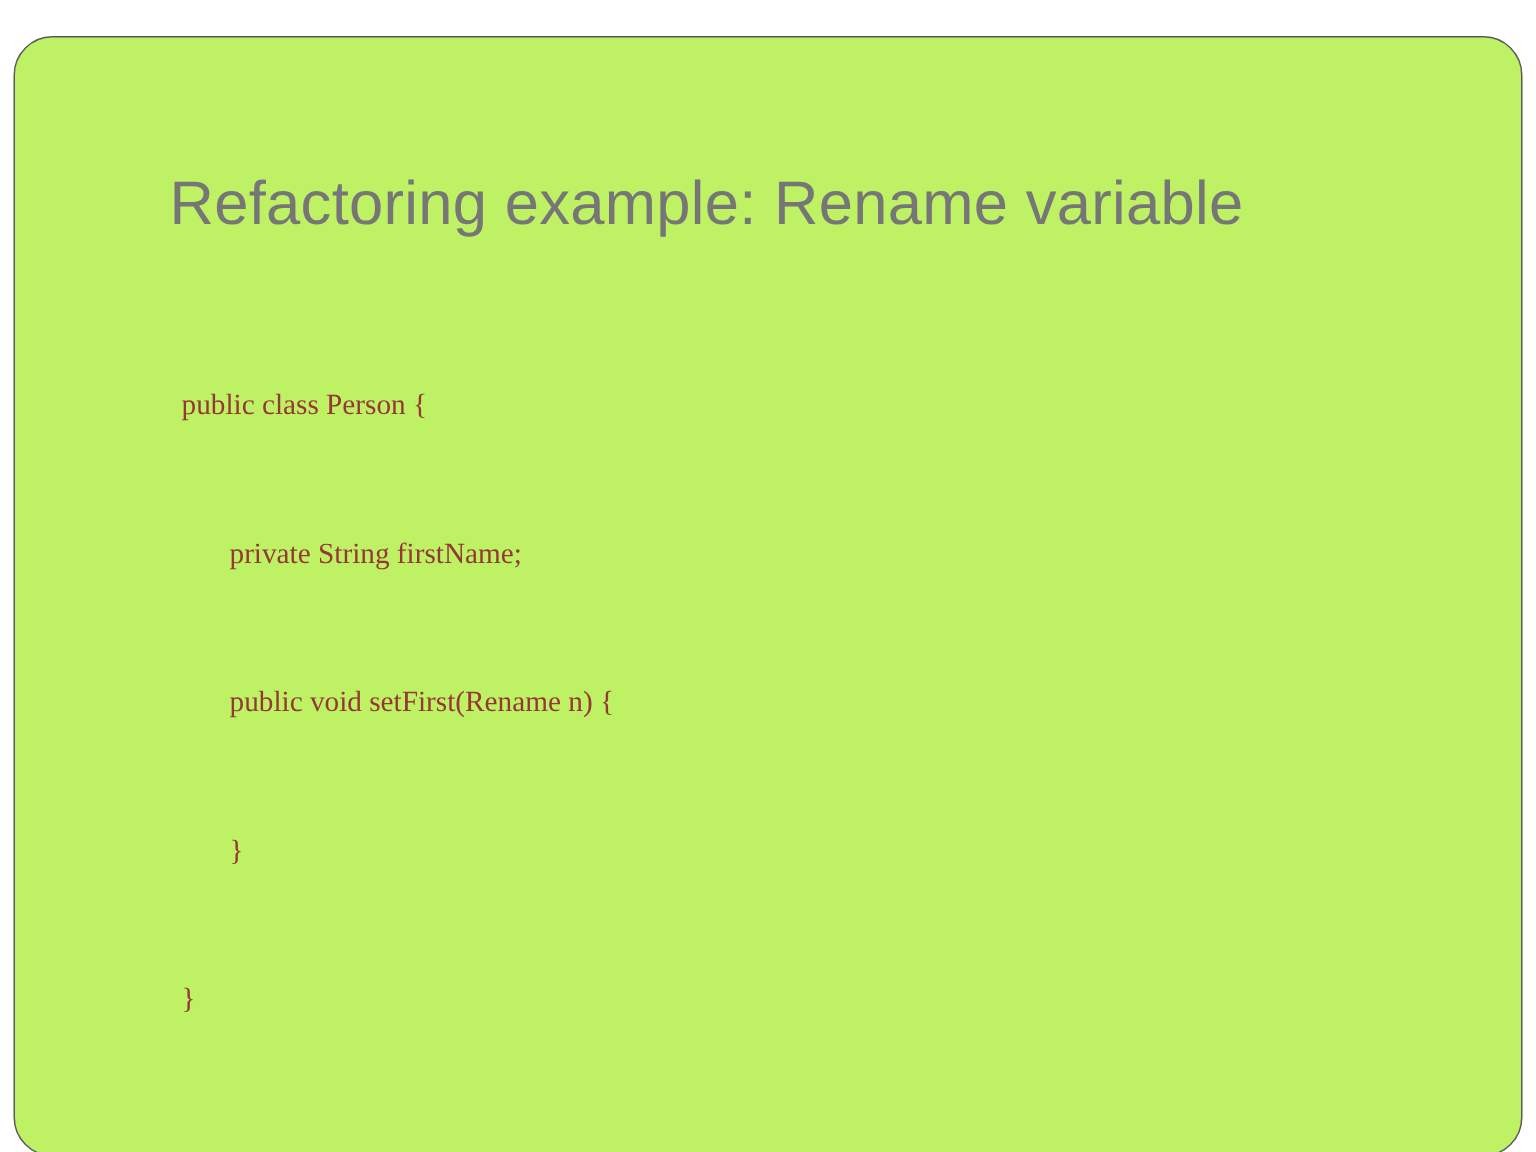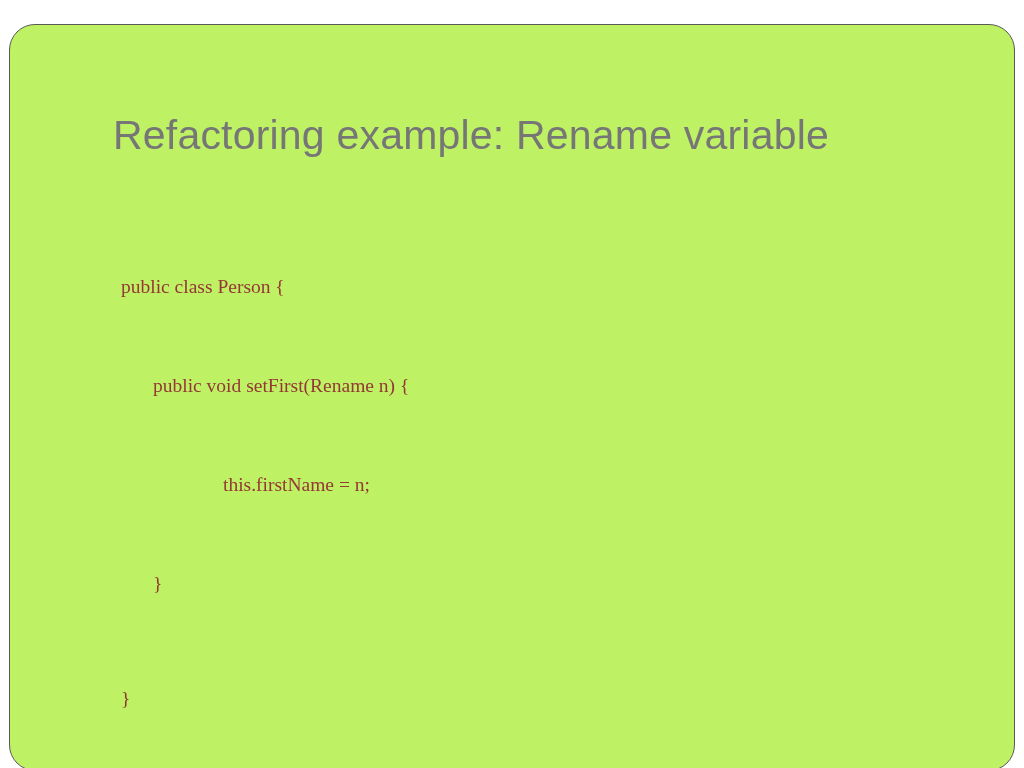--- a/index.html
+++ b/index.html
@@ -52,35 +52,35 @@
     font-size: 19.5px;
     line-height: 33px;
     color: #953735;
     white-space: pre;
   }
 
   .code-line {
     white-space: pre;
   }
 
-  .indent-0 { padding-left: 0px; margin-top: 16px; }
+  .indent-0 { padding-left: 0px; }
   .indent-1 { padding-left: 32px; }
   .indent-2 { padding-left: 102px; }
 </style>
 </head>
 <body>
 
 <div id="slide">
 
   <div id="slide-title">Refactoring example: Rename variable</div>
 
   <div id="slide-body">
 
     <div class="code-block">
       <div class="code-line indent-0">public class Person {</div>
+      <div class="code-line indent-1">private String firstName;</div>
       <div class="code-line indent-1">public void setFirst(Rename n) {</div>
-      <div class="code-line indent-2">this.firstName = n;</div>
       <div class="code-line indent-1">}</div>
       <div class="code-line indent-0">}</div>
     </div>
 
   </div>
 </div>
 
 </body></html>

